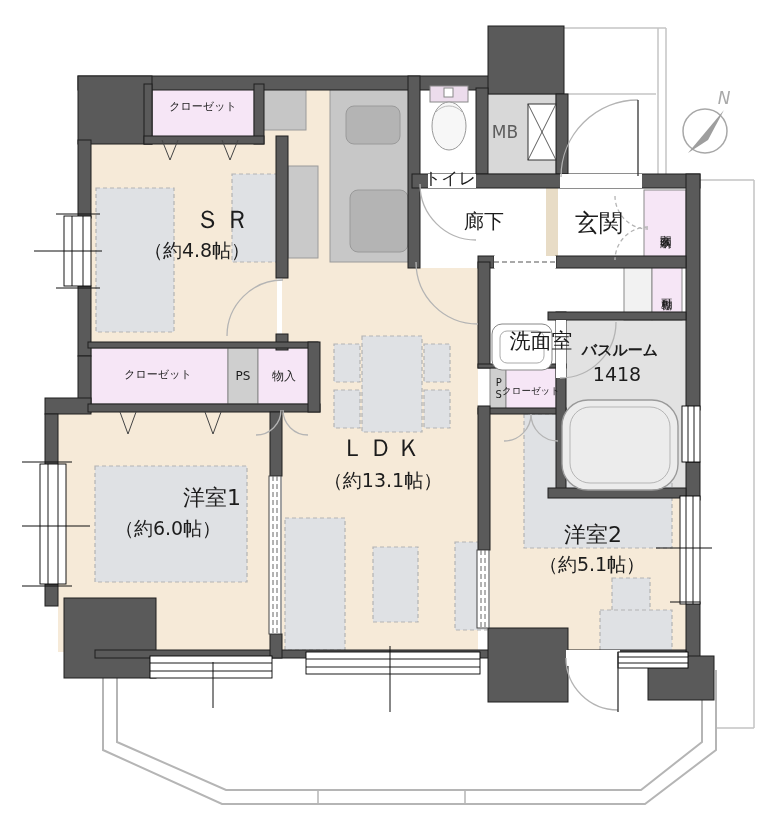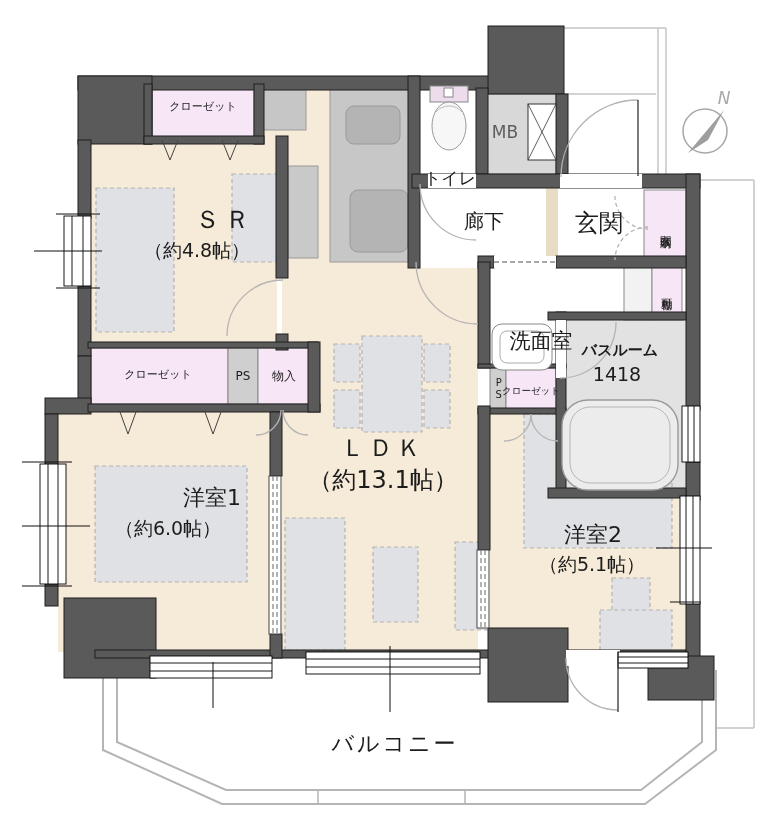--- a/index.html
+++ b/index.html
@@ -213,20 +213,19 @@
   <div class="lbl" style="left:541px;top:295px;font-size:21px;margin-top:46px;">洗面室</div>
   <div class="lbl vert" style="left:666px;top:291px;font-size:11px;">可動棚</div>
   <div class="lbl" style="left:620px;top:351px;font-size:15px;font-weight:bold;">バスルーム</div>
   <div class="lbl" style="left:617px;top:375px;font-size:19px;">1418</div>
   <div class="lbl" style="left:158px;top:375px;font-size:11px;">クローゼット</div>
   <div class="lbl" style="left:243px;top:376px;font-size:12px;">PS</div>
   <div class="lbl" style="left:284px;top:376px;font-size:12px;">物入</div>
   <div class="lbl" style="left:170px;top:498px;font-size:22px;margin-left:42px;">洋室1</div>
   <div class="lbl" style="left:168px;top:529px;font-size:19px;">（約6.0帖）</div>
   <div class="lbl" style="left:383px;top:449px;font-size:24px;letter-spacing:4px;">ＬＤＫ</div>
-  <div class="lbl" style="left:383px;top:481px;font-size:24px;">（約13.1帖）</div>
+  <div class="lbl" style="left:383px;top:481px;font-size:19px;">（約13.1帖）</div>
   <div class="lbl vert" style="left:498px;top:389px;font-size:10px;">PS</div>
   <div class="lbl" style="left:531px;top:391px;font-size:9.5px;">クローゼット</div>
   <div class="lbl" style="left:593px;top:535px;font-size:22px;">洋室2</div>
   <div class="lbl" style="left:592px;top:565px;font-size:19px;text-align:right;">（約5.1帖）</div>
-  <div class="lbl" style="left:395px;top:744px;font-size:22px;letter-spacing:3px;">バルコニー</div>
   <div class="lbl compass-n" style="left:724px;top:99px;font-size:17px;">N</div>
 </div>
 
 </body></html>

